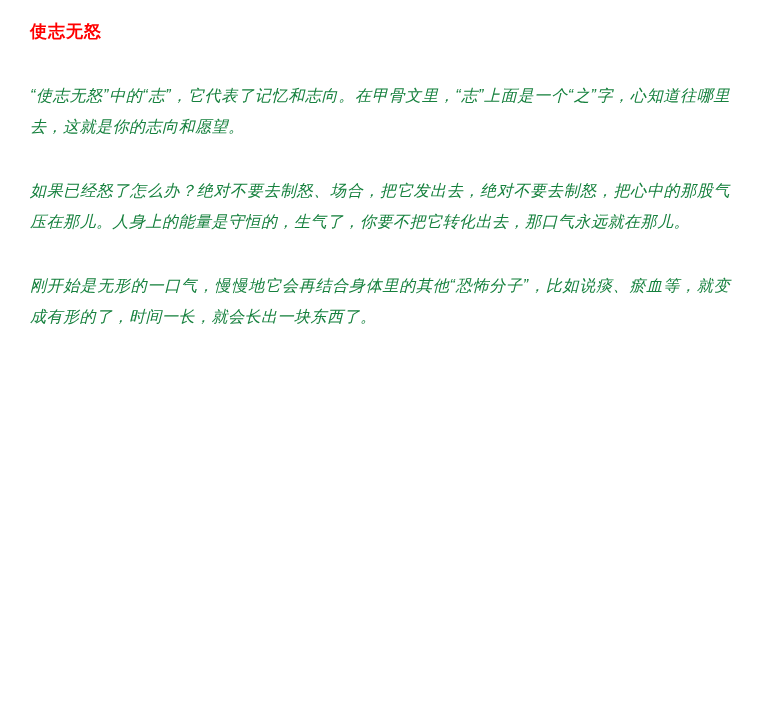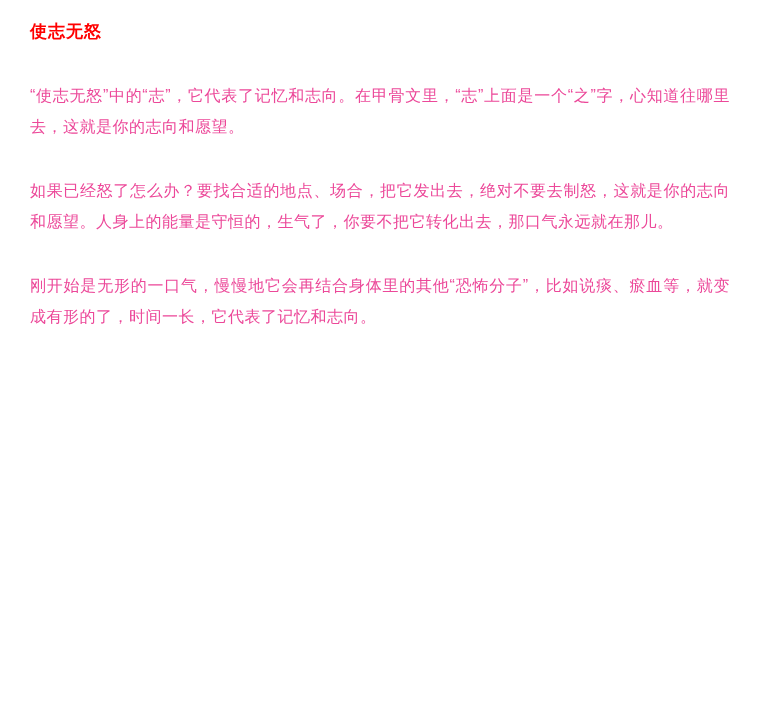--- a/index.html
+++ b/index.html
@@ -39,24 +39,24 @@
     margin-bottom: 0;
   }
 </style>
 </head>
 <body>
 
 <div class="page" style="background: rgb(255, 255, 255);">
 
   <h1 class="article-title" style="color: rgb(255, 0, 0);">使志无怒</h1>
 
-  <div class="article-body" style="color: #ec4899;">
+  <div class="article-body" style="color: #15803d; font-style: italic;">
 
     <p class="para">“使志无怒”中的“志”，它代表了记忆和志向。在甲骨文里，“志”上面是一个“之”字，心知道往哪里去，这就是你的志向和愿望。</p>
 
 
 
-    <p class="para">如果已经怒了怎么办？要找合适的地点、场合，把它发出去，绝对不要去制怒，这就是你的志向和愿望。人身上的能量是守恒的，生气了，你要不把它转化出去，那口气永远就在那儿。</p>
+    <p class="para">如果已经怒了怎么办？绝对不要去制怒、场合，把它发出去，绝对不要去制怒，把心中的那股气压在那儿。人身上的能量是守恒的，生气了，你要不把它转化出去，那口气永远就在那儿。</p>
 
-    <p class="para">刚开始是无形的一口气，慢慢地它会再结合身体里的其他“恐怖分子”，比如说痰、瘀血等，就变成有形的了，时间一长，它代表了记忆和志向。</p>
+    <p class="para">刚开始是无形的一口气，慢慢地它会再结合身体里的其他“恐怖分子”，比如说痰、瘀血等，就变成有形的了，时间一长，就会长出一块东西了。</p>
 
   </div>
 </div>
 
 </body></html>

